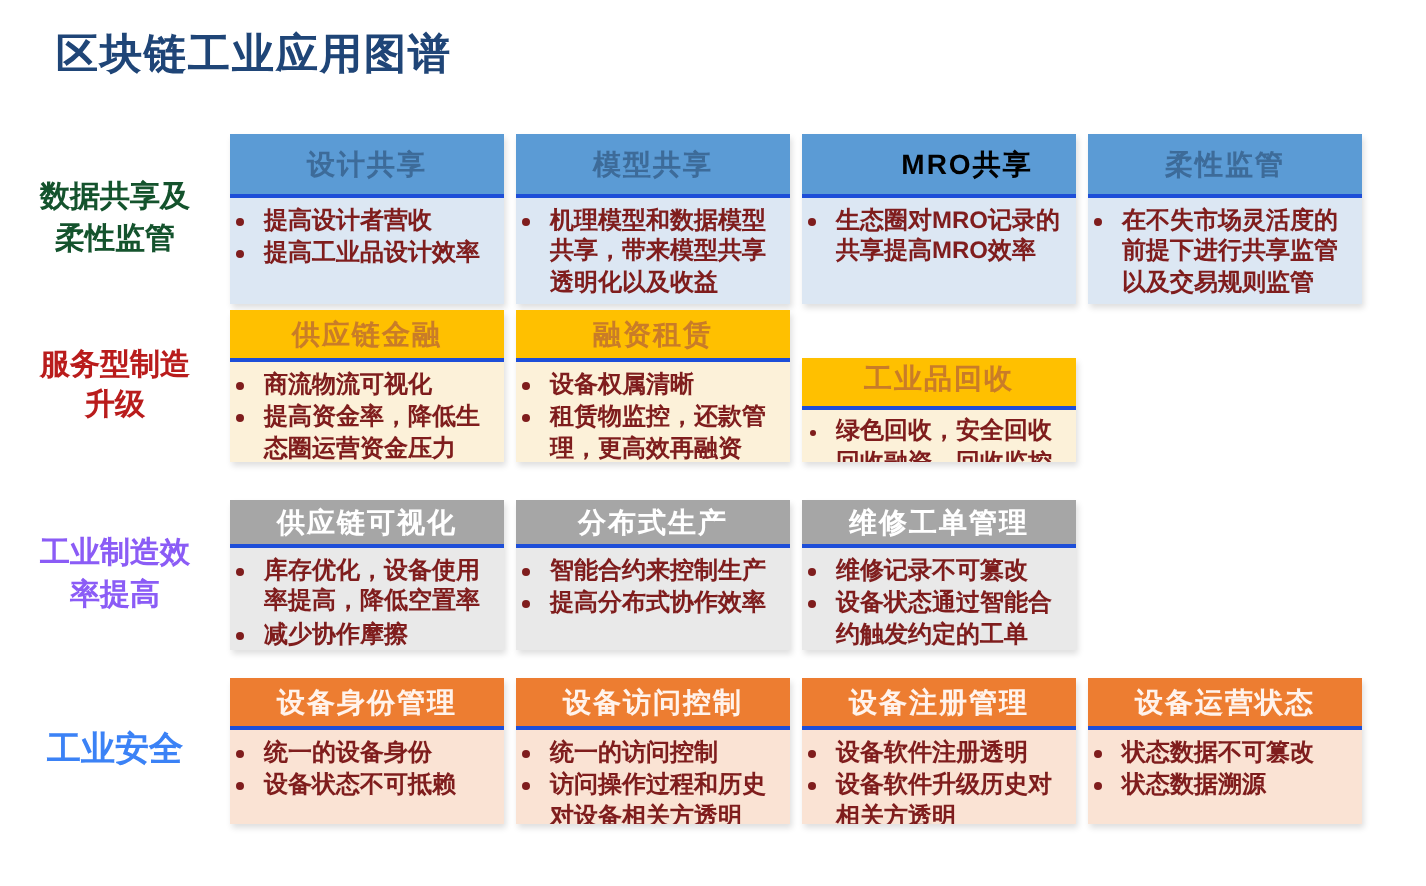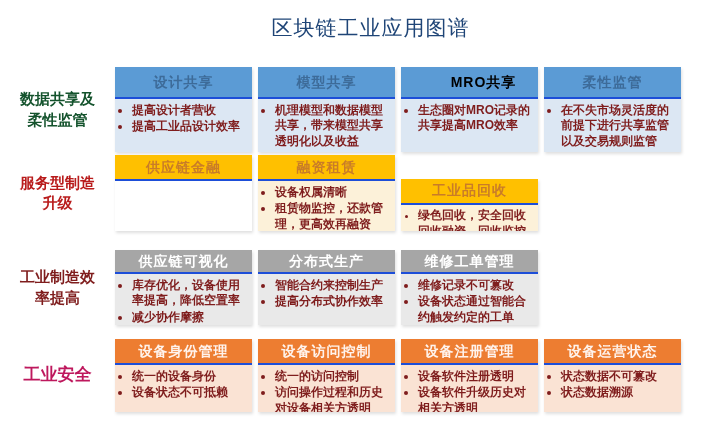--- a/index.html
+++ b/index.html
@@ -8,23 +8,22 @@
     width:713px; height:443px;
     background:#ffffff;
     font-family:"Liberation Sans","DejaVu Sans",sans-serif;
     overflow:hidden;
   }
   .title {
     margin:0;
     padding:14px 0 0 28px;
     font-size:21px;
     line-height:28px;
-    font-weight:normal;
+    font-weight:bold;
     letter-spacing:1px;
-    text-align:center;
   }
   .grid { width:100%; }
   .row { display:flex; gap:6px; padding-left:6px; align-items:stretch; }
   .r1 { margin-top:25px; height:85px; }
   .r2 { margin-top:3px;  height:76px; }
   .r3 { margin-top:19px; height:75px; }
   .r4 { margin-top:14px; height:73px; }
   .row-label {
     flex:0 0 103px;
     display:flex; align-items:center; justify-content:center;
@@ -109,39 +108,43 @@
         </ul>
       </div>
     </div>
 
     <div class="row r2" style="--hbg: #FFC000; --htx: #C97C28; --bbg: #FCF1D9;">
       <div class="row-label" style="color: #b91c1c;">
         <span>服务型制造升级</span>
       </div>
       <div class="card">
         <div class="card-header">供应链金融</div>
+        <ul class="card-body">
+          <li>商流物流可视化</li>
+          <li>提高资金率，降低生态圈运营资金压力</li>
+        </ul>
       </div>
       <div class="card">
         <div class="card-header">融资租赁</div>
         <ul class="card-body">
           <li>设备权属清晰</li>
           <li>租赁物监控，还款管理，更高效再融资</li>
         </ul>
       </div>
       <div class="card shift">
         <div class="card-header">工业品回收</div>
         <ul class="card-body">
           <li>绿色回收，安全回收</li>
           <li>回收融资，回收监控</li>
         </ul>
       </div>
     </div>
 
     <div class="row r3" style="--hbg: #A6A6A6; --htx: #FFFFFF; --bbg: #E9E9E9;">
-      <div class="row-label" style="color: #7f1d1d;">
+      <div class="row-label" style="color: #8b5cf6;">
         <span>工业制造效率提高</span>
       </div>
       <div class="card">
         <div class="card-header">供应链可视化</div>
         <ul class="card-body">
           <li>库存优化，设备使用率提高，降低空置率</li>
           <li>减少协作摩擦</li>
         </ul>
       </div>
       <div class="card">
@@ -154,21 +157,21 @@
       <div class="card">
         <div class="card-header">维修工单管理</div>
         <ul class="card-body">
           <li>维修记录不可篡改</li>
           <li>设备状态通过智能合约触发约定的工单</li>
         </ul>
       </div>
     </div>
 
     <div class="row r4" style="--hbg: #ED7D31; --htx: #FFF3EC; --bbg: #FAE3D4;">
-      <div class="row-label" style="color: #be185d;">
+      <div class="row-label" style="color: #3b82f6;">
         <span>工业安全</span>
       </div>
       <div class="card">
         <div class="card-header">设备身份管理</div>
         <ul class="card-body">
           <li>统一的设备身份</li>
           <li>设备状态不可抵赖</li>
         </ul>
       </div>
       <div class="card">

